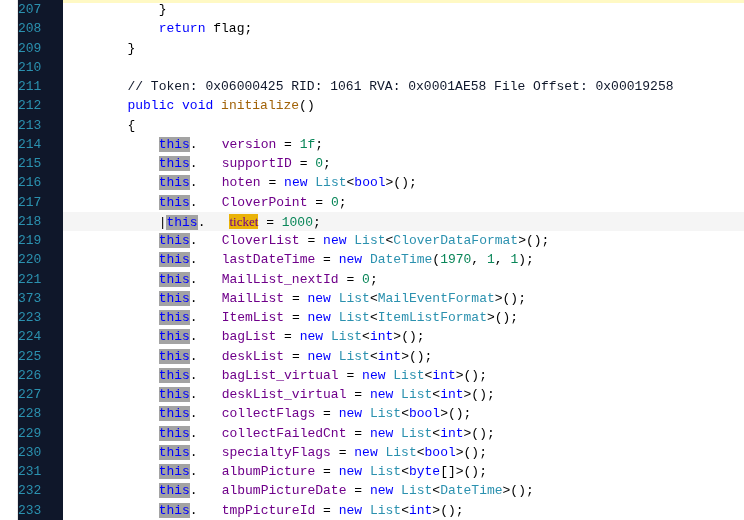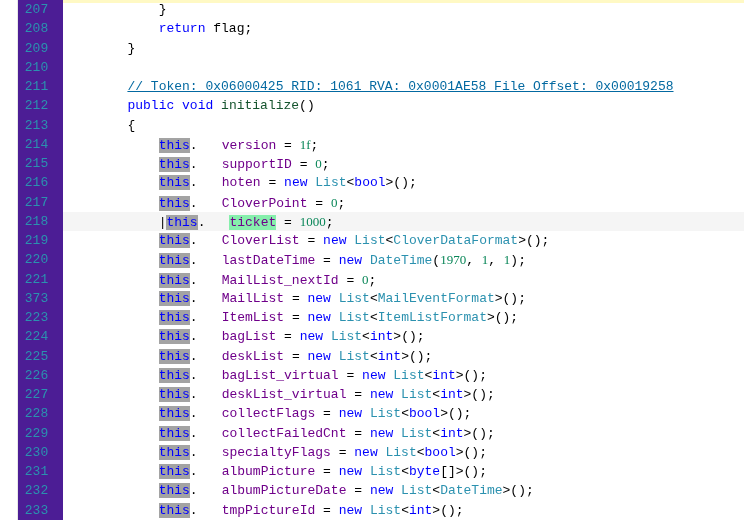--- a/index.html
+++ b/index.html
@@ -15,22 +15,22 @@
   display: flex;
   height: 100%;
 }
 .margin-strip {
   width: 18px;
   background: #ffffff;
   border-right: 1px solid #e8e8e8;
 }
 .gutter {
   width: 45px;
-  background: #4c1d95;
-  text-align: center;
+  background: #0f172a;
+  text-align: left;
   padding-right: 8px;
   color: #2b91af;
   user-select: none;
 }
 .gutter .ln {
   height: 19.26px;
   line-height: 19.26px;
 }
 .code {
   flex: 1;
@@ -39,26 +39,26 @@
 }
 .code .line {
   height: 19.26px;
   line-height: 19.26px;
   white-space: pre;
   padding-left: 2px;
 }
 .line.hl-yellow-top { background: linear-gradient(to bottom, #fff9c4 0%, #fff9c4 15%, transparent 15%); }
 .line.current { background: #f5f5f5; }
 .hl-this { background: #a3a3a3; }
-.hl-ticket { background: #86efac; }
+.hl-ticket { background: #eab308; font-family: Liberation Serif, serif; }
 .c-keyword { color: #0000ff; }
 .c-type { color: #2b91af; }
-.c-method { color: #14532d; }
-.c-comment { color: #0369a1; text-decoration: underline; }
-.c-number { color: #098658; font-family: Liberation Serif, serif; }
+.c-method { color: #a16207; }
+.c-comment { color: #0f172a; }
+.c-number { color: #098658; }
 .c-prop { color: #6f008a; margin-left: 24px; }
 .c-punc { color: #000000; }
 .c-ident { color: #000000; }
 .c-op { color: #000000; }
 </style>
 </head>
 <body>
 
 <div class="editor">
   <div class="margin-strip"></div>

